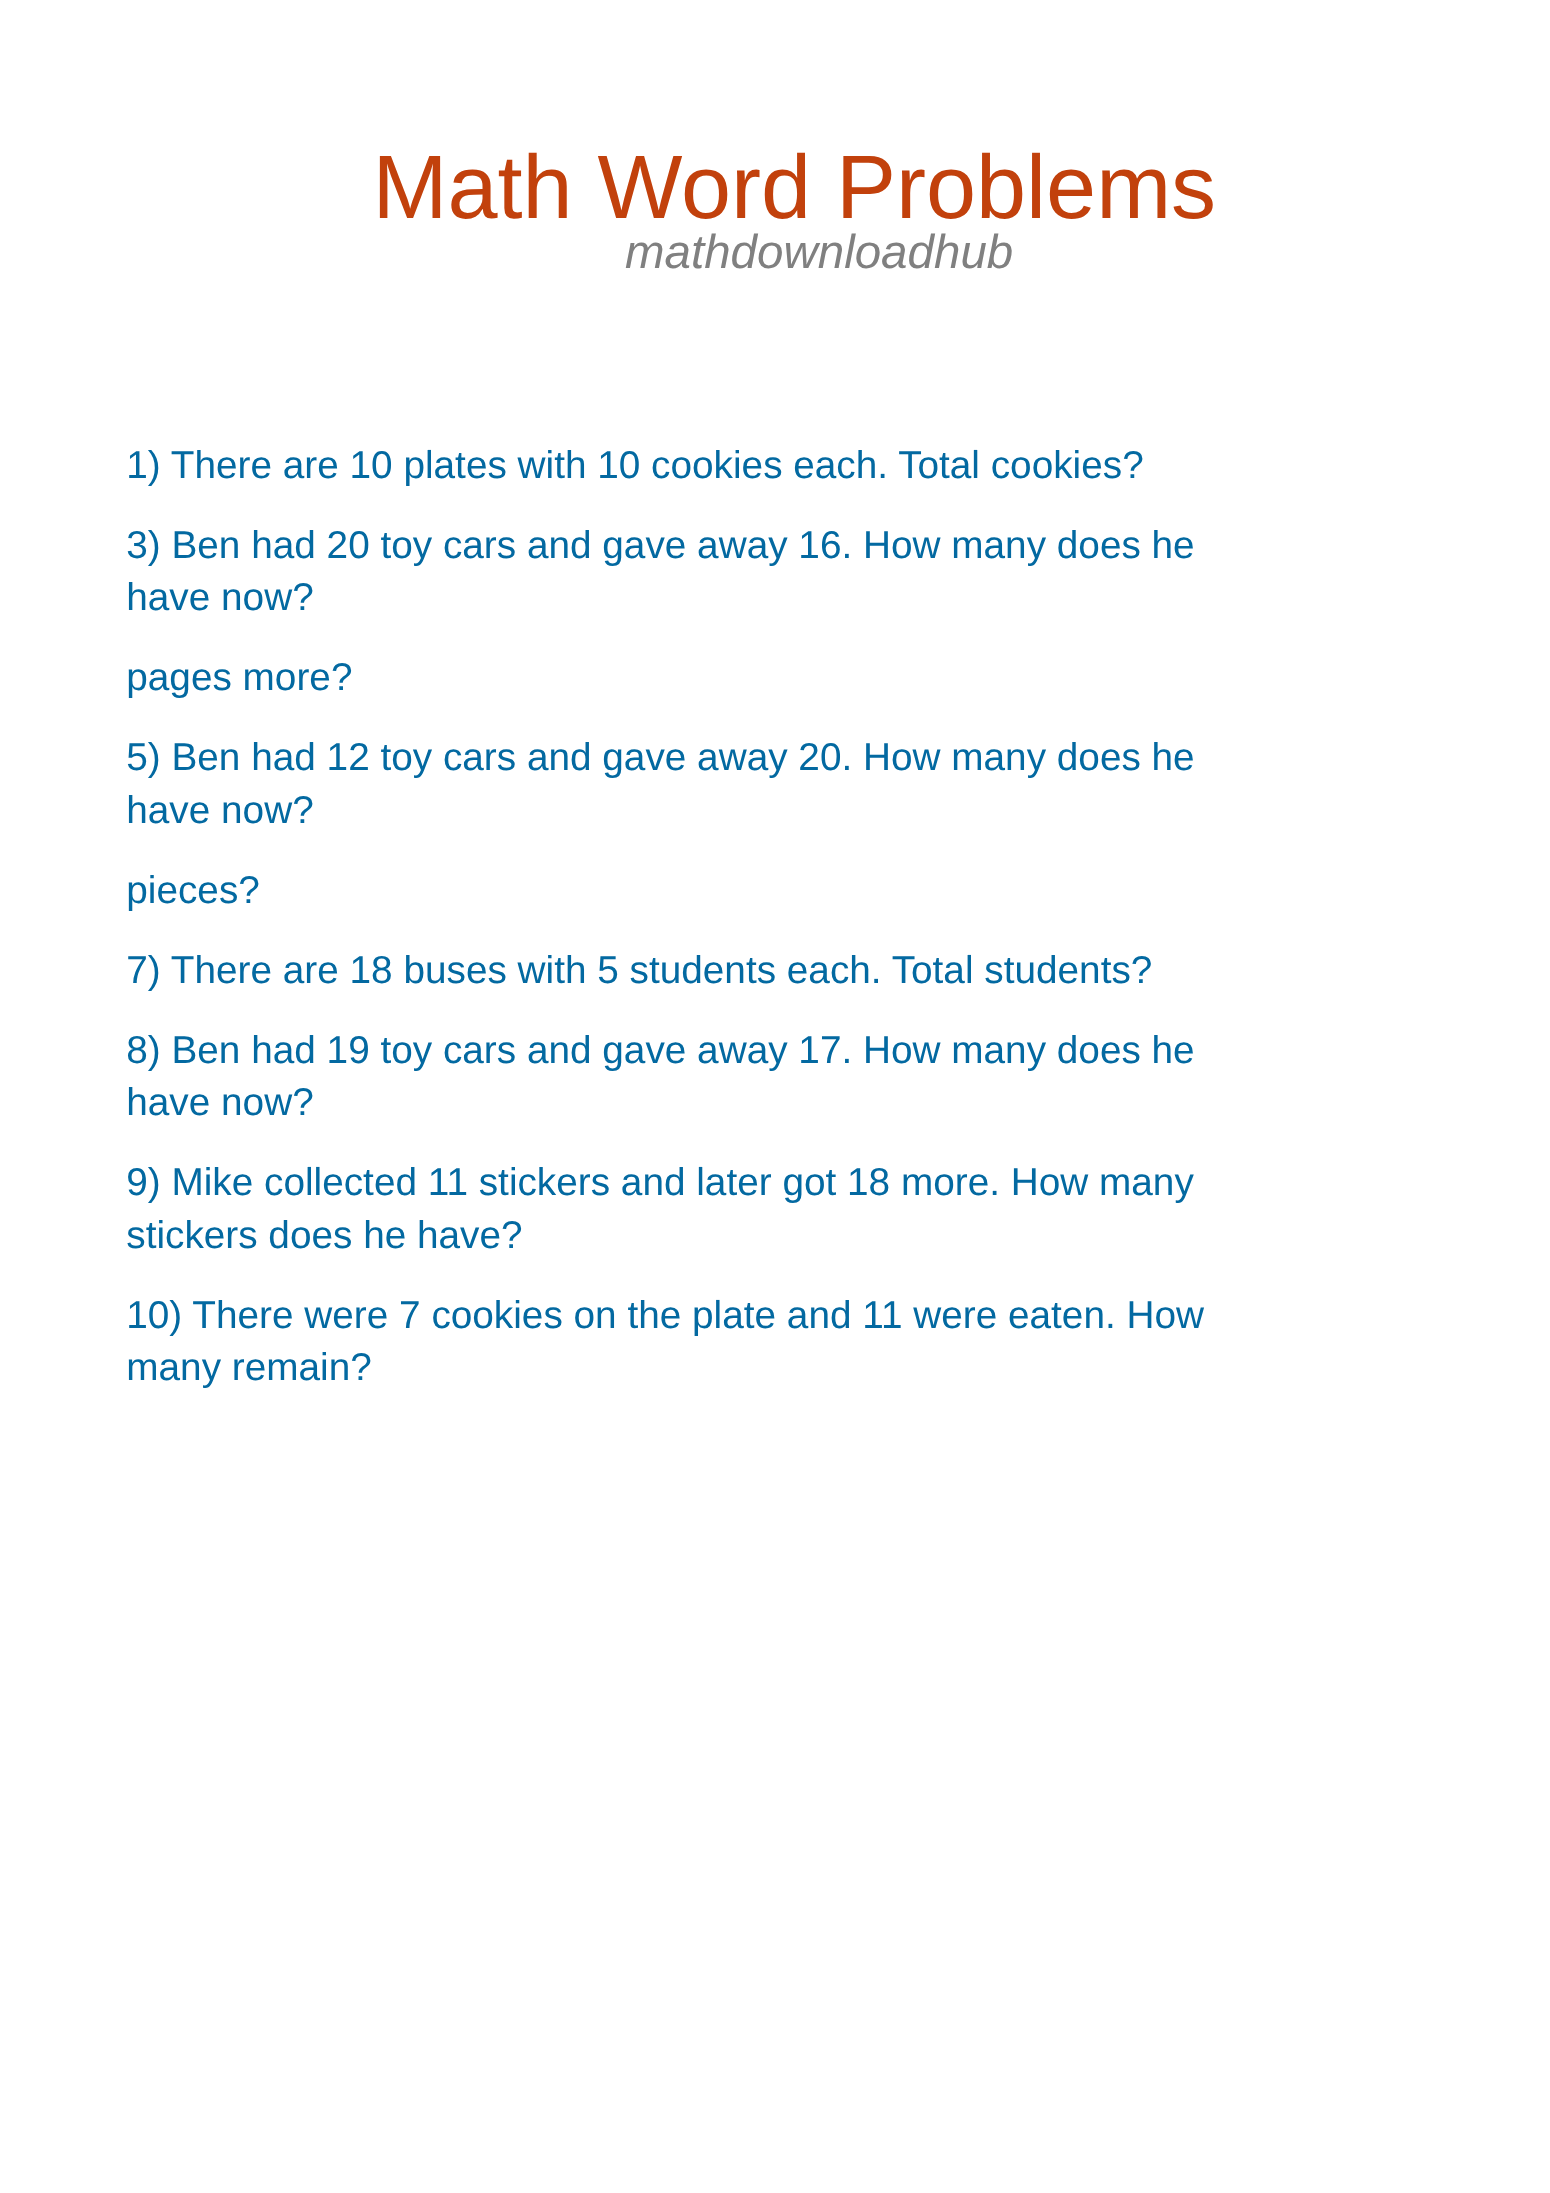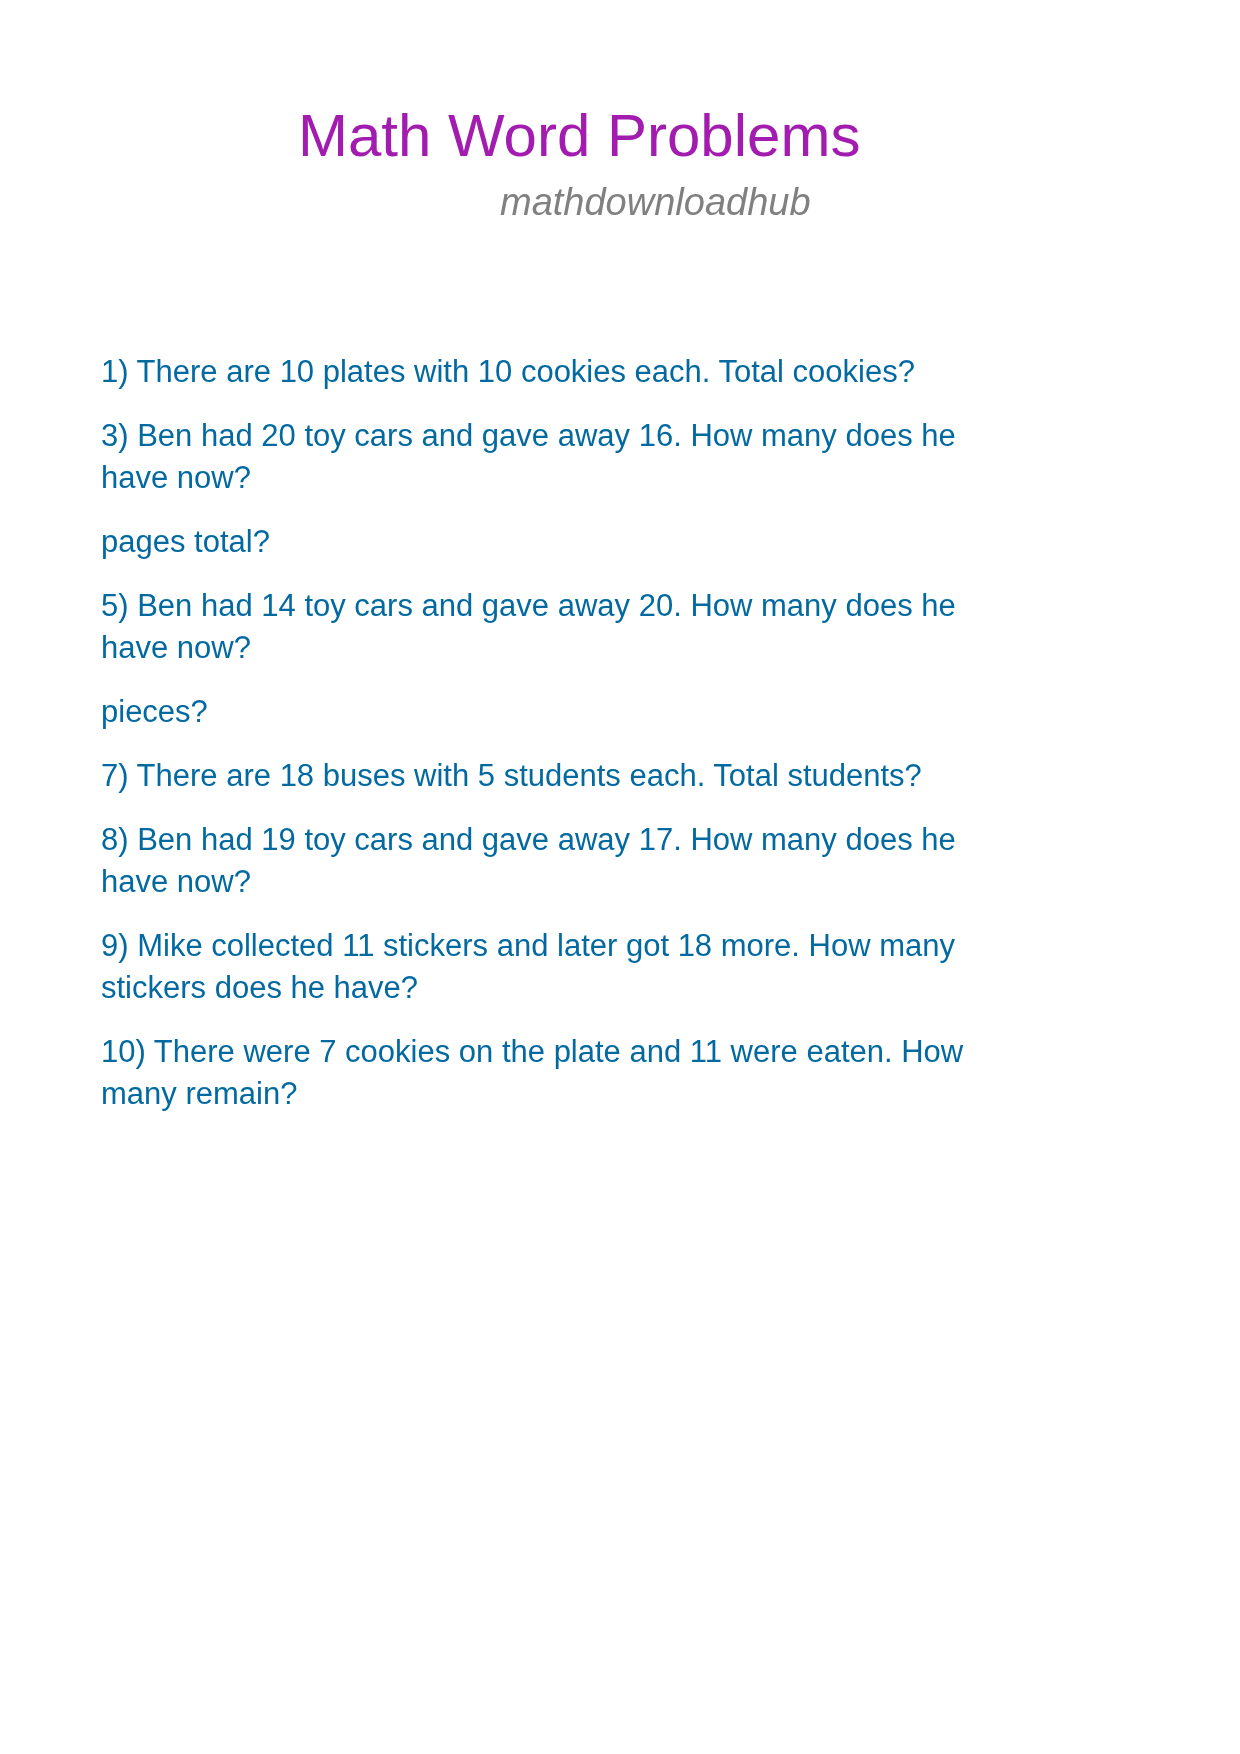--- a/index.html
+++ b/index.html
@@ -11,27 +11,27 @@
       width: 1240px;
       height: 1754px;
       position: relative;
       overflow: hidden;
       font-family: "Liberation Sans", sans-serif;
       color: #000000;
     }
     .page-title {
       position: absolute;
       left: 298px;
-      top: 101px;
+      top: 116px;
       margin: 0;
-      font-size: 60px;
+      font-size: 72px;
       font-weight: normal;
       line-height: 69px;
       white-space: nowrap;
-      color: #a21caf;
+      color: #c2410c;
     }
     .page-subtitle {
       position: absolute;
       left: 500px;
       top: 185px;
       margin: 0;
       font-size: 38px;
       line-height: 34px;
       white-space: nowrap;
       color: #808080;
@@ -65,24 +65,24 @@
 
 <ol class="problem-list">
   <li class="problem">
     <span class="line">1) There are 10 plates with 10 cookies each. Total cookies?</span>
   </li>
   <li class="problem">
     <span class="line">3) Ben had 20 toy cars and gave away 16. How many does he</span>
     <span class="line">have now?</span>
   </li>
   <li class="problem">
-    <span class="line">pages total?</span>
+    <span class="line">pages more?</span>
   </li>
   <li class="problem">
-    <span class="line">5) Ben had 14 toy cars and gave away 20. How many does he</span>
+    <span class="line">5) Ben had 12 toy cars and gave away 20. How many does he</span>
     <span class="line">have now?</span>
   </li>
   <li class="problem">
     <span class="line">pieces?</span>
   </li>
   <li class="problem">
     <span class="line">7) There are 18 buses with 5 students each. Total students?</span>
   </li>
   <li class="problem">
     <span class="line">8) Ben had 19 toy cars and gave away 17. How many does he</span>

